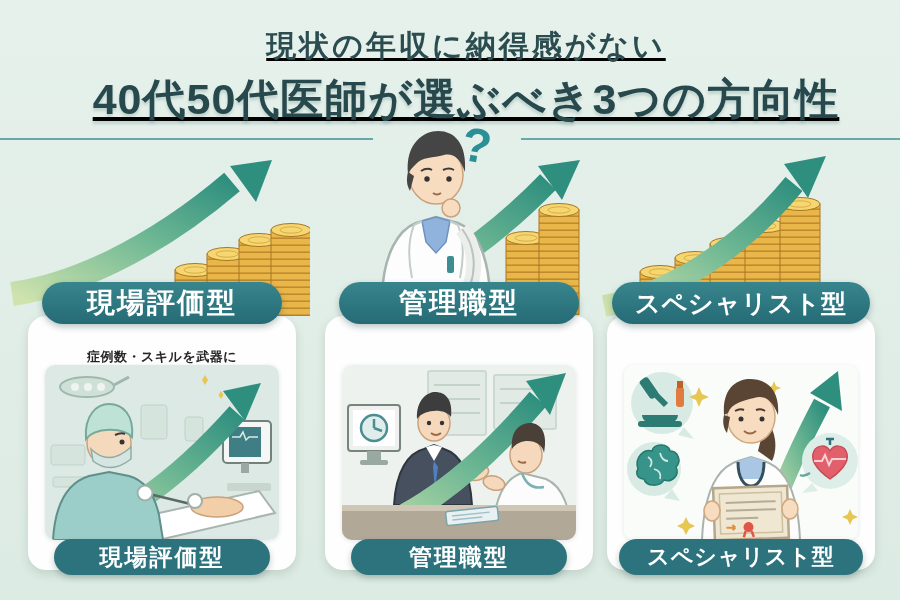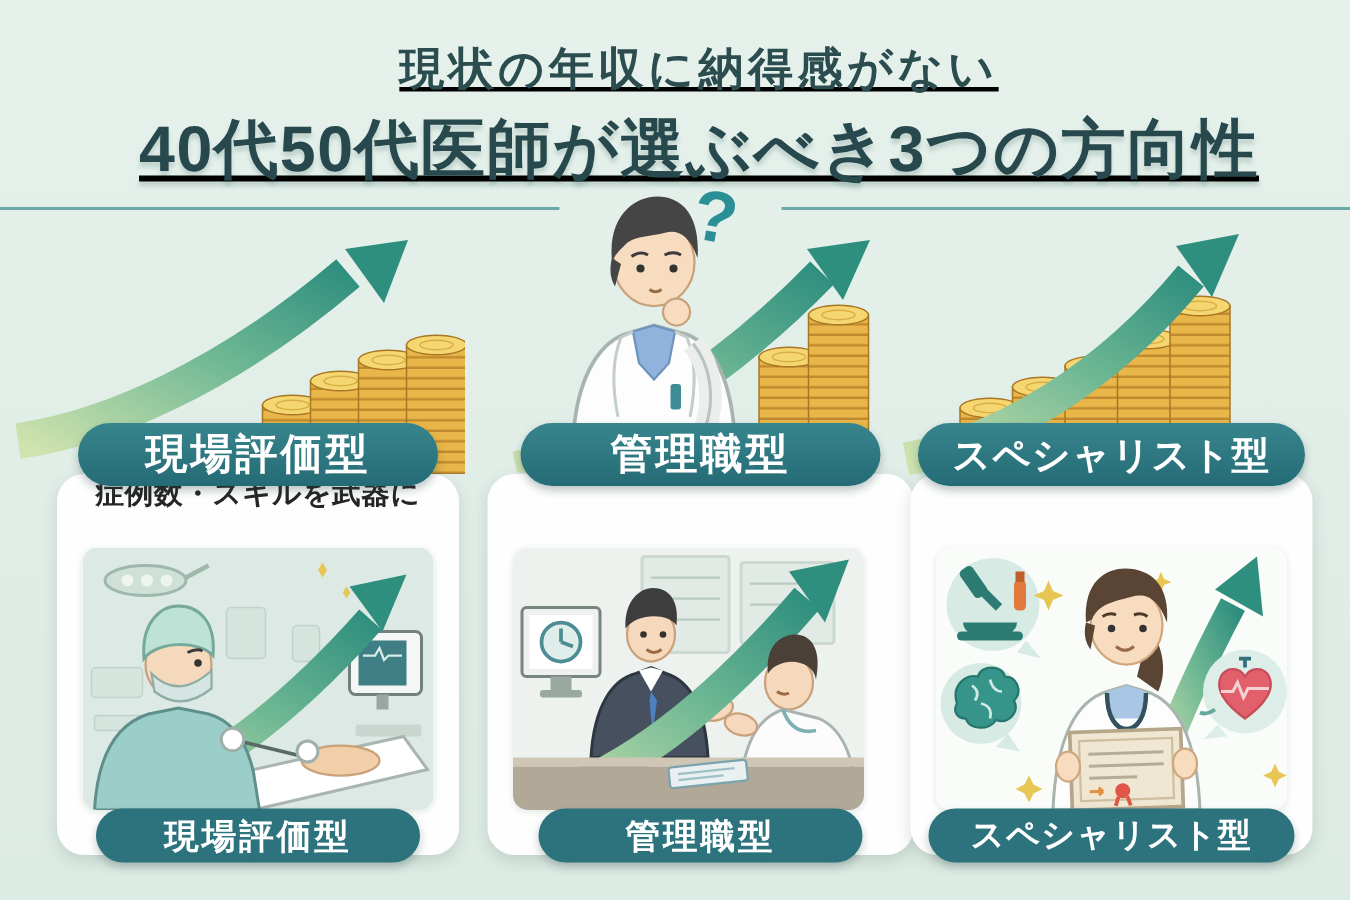--- a/index.html
+++ b/index.html
@@ -21,32 +21,32 @@
   .growth{position:absolute;z-index:2;pointer-events:none;}
   .growth-left{left:10px;top:148px;width:300px;height:168px;}
   .growth-mid{left:330px;top:140px;width:265px;height:175px;}
   .growth-right{left:598px;top:140px;width:292px;height:178px;}
   .doctor{position:absolute;left:350px;top:126px;width:175px;height:168px;z-index:4;}
   .qmark{position:absolute;left:462px;top:118px;z-index:5;font-size:48px;font-weight:800;
          color:#2b8f96;transform:rotate(10deg);}
   
   .card{position:absolute;top:316px;width:268px;height:254px;background:#fdfefd;
         border-radius:18px;box-shadow:0 4px 10px rgba(70,100,90,.18);z-index:6;}
-  .card1{left:38px;} .card2{left:325px;padding-left:16px;} .card3{left:607px;}
+  .card1{left:28px;} .card2{left:325px;} .card3{left:607px;}
   .pill{position:absolute;left:50%;transform:translateX(-50%);display:flex;
         align-items:center;justify-content:center;color:#fff;font-weight:800;
         white-space:nowrap;}
   .pill.head{top:-34px;width:240px;height:42px;border-radius:22px;font-size:28px;
         letter-spacing:2px;background:linear-gradient(180deg,#38858d,#256b75);
         box-shadow:0 3px 6px rgba(40,70,70,.30);}
   .card3 .pill.head{width:258px;font-size:25px;letter-spacing:1px;}
   .pill.foot{bottom:-5px;width:216px;height:36px;border-radius:19px;font-size:23px;
         letter-spacing:2px;background:#2c737d;box-shadow:0 3px 6px rgba(40,70,70,.28);}
   .card3 .pill.foot{width:244px;font-size:22px;letter-spacing:1px;}
-  .subtitle{margin-top:0;text-align:center;font-size:19px;font-weight:700;
+  .subtitle{margin-top:32px;text-align:center;font-size:13px;font-weight:700;
         color:#252525;letter-spacing:0.5px;}
   .illus{position:absolute;left:17px;top:49px;width:234px;height:175px;border-radius:10px;
         overflow:hidden;box-shadow:0 1px 4px rgba(70,100,90,.15);}
   .illus svg{display:block;width:100%;height:100%;}
 </style>
 </head>
 <body>
 
 <div class="canvas">
 

